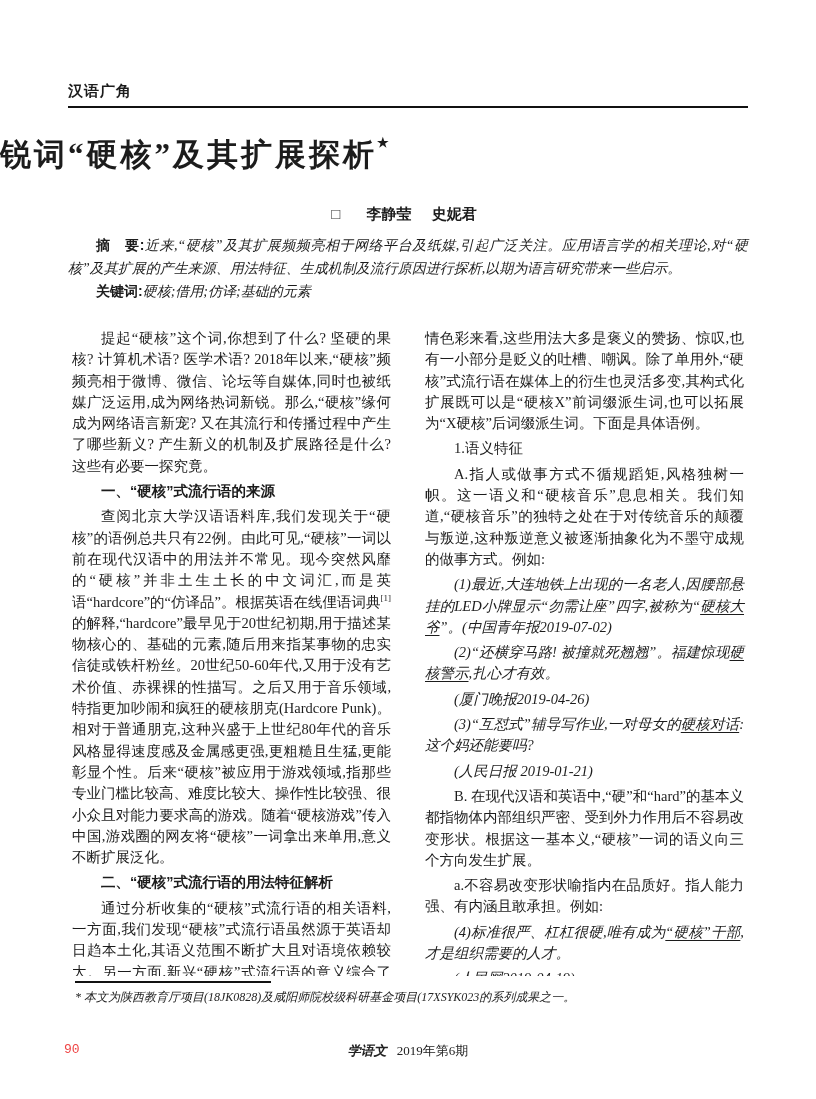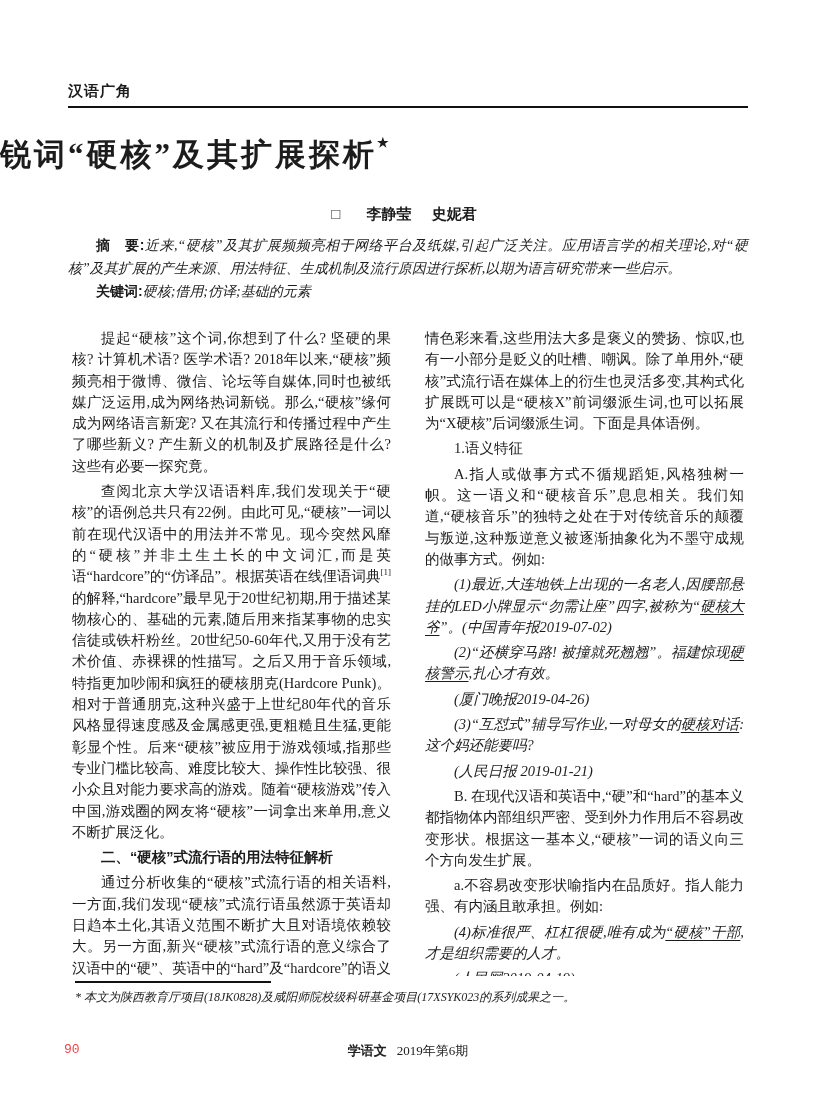--- a/index.html
+++ b/index.html
@@ -70,21 +70,21 @@
     position:absolute;left:75px;top:988px;width:665px;
     font-size:12px;font-style:italic;line-height:18px;color:#222;
   }
   
   .footer{
     position:absolute;left:68px;top:1040px;width:680px;height:22px;
     font-size:13px;
   }
   .page-number{position:absolute;left:-4px;top:2px;color:#ef4444;font-family:Liberation Mono, monospace;}
   .journal-line{position:absolute;left:0;width:100%;text-align:center;top:2px;color:#222;}
-  .journal-name{font-weight:bold;margin-right:10px;}
+  .journal-name{font-weight:bold;font-style:italic;margin-right:10px;}
 </style>
 </head>
 <body>
 
 <div class="page">
 
   <div class="section-label">汉语广角</div>
   <div class="header-rule"></div>
 
   <div class="title">
@@ -103,20 +103,21 @@
     </p>
     <p class="para kai">
       <span class="lbl">关键词:</span><span>硬核;借用;仿译;基础的元素</span>
     </p>
   </div>
 
   <div class="columns">
 
     <div class="col">
       <p>提起“硬核”这个词,你想到了什么? 坚硬的果核? 计算机术语? 医学术语? 2018年以来,“硬核”频频亮相于微博、微信、论坛等自媒体,同时也被纸媒广泛运用,成为网络热词新锐。那么,“硬核”缘何成为网络语言新宠? 又在其流行和传播过程中产生了哪些新义? 产生新义的机制及扩展路径是什么? 这些有必要一探究竟。</p>
+      <p class="heading">一、“硬核”式流行语的来源</p>
       <p><span>查阅北京大学汉语语料库,我们发现关于“硬核”的语例总共只有22例。由此可见,“硬核”一词以前在现代汉语中的用法并不常见。现今突然风靡的“硬核”并非土生土长的中文词汇,而是英语“hardcore”的“仿译品”。根据英语在线俚语词典</span><sup>[1]</sup><span>的解释,“hardcore”最早见于20世纪初期,用于描述某物核心的、基础的元素,随后用来指某事物的忠实信徒或铁杆粉丝。20世纪50-60年代,又用于没有艺术价值、赤裸裸的性描写。之后又用于音乐领域,特指更加吵闹和疯狂的硬核朋克(Hardcore Punk)。相对于普通朋克,这种兴盛于上世纪80年代的音乐风格显得速度感及金属感更强,更粗糙且生猛,更能彰显个性。后来“硬核”被应用于游戏领域,指那些专业门槛比较高、难度比较大、操作性比较强、很小众且对能力要求高的游戏。随着“硬核游戏”传入中国,游戏圈的网友将“硬核”一词拿出来单用,意义不断扩展泛化。</span></p>
       <p class="heading">二、“硬核”式流行语的用法特征解析</p>
       <p>通过分析收集的“硬核”式流行语的相关语料,一方面,我们发现“硬核”式流行语虽然源于英语却日趋本土化,其语义范围不断扩大且对语境依赖较大。另一方面,新兴“硬核”式流行语的意义综合了汉语中的“硬”、英语中的“hard”及“hardcore”的语义特征。从感</p>
     </div>
 
     <div class="col">
       <p class="noindent">情色彩来看,这些用法大多是褒义的赞扬、惊叹,也有一小部分是贬义的吐槽、嘲讽。除了单用外,“硬核”式流行语在媒体上的衍生也灵活多变,其构式化扩展既可以是“硬核X”前词缀派生词,也可以拓展为“X硬核”后词缀派生词。下面是具体语例。</p>
       <p>1.语义特征</p>
       <p>A.指人或做事方式不循规蹈矩,风格独树一帜。这一语义和“硬核音乐”息息相关。我们知道,“硬核音乐”的独特之处在于对传统音乐的颠覆与叛逆,这种叛逆意义被逐渐抽象化为不墨守成规的做事方式。例如:</p>
       <p class="example"><span>(1)最近,大连地铁上出现的一名老人,因腰部悬挂的LED小牌显示“勿需让座”四字,被称为“</span><span class="ul">硬核大爷</span><span>”。(中国青年报2019-07-02)</span></p>

